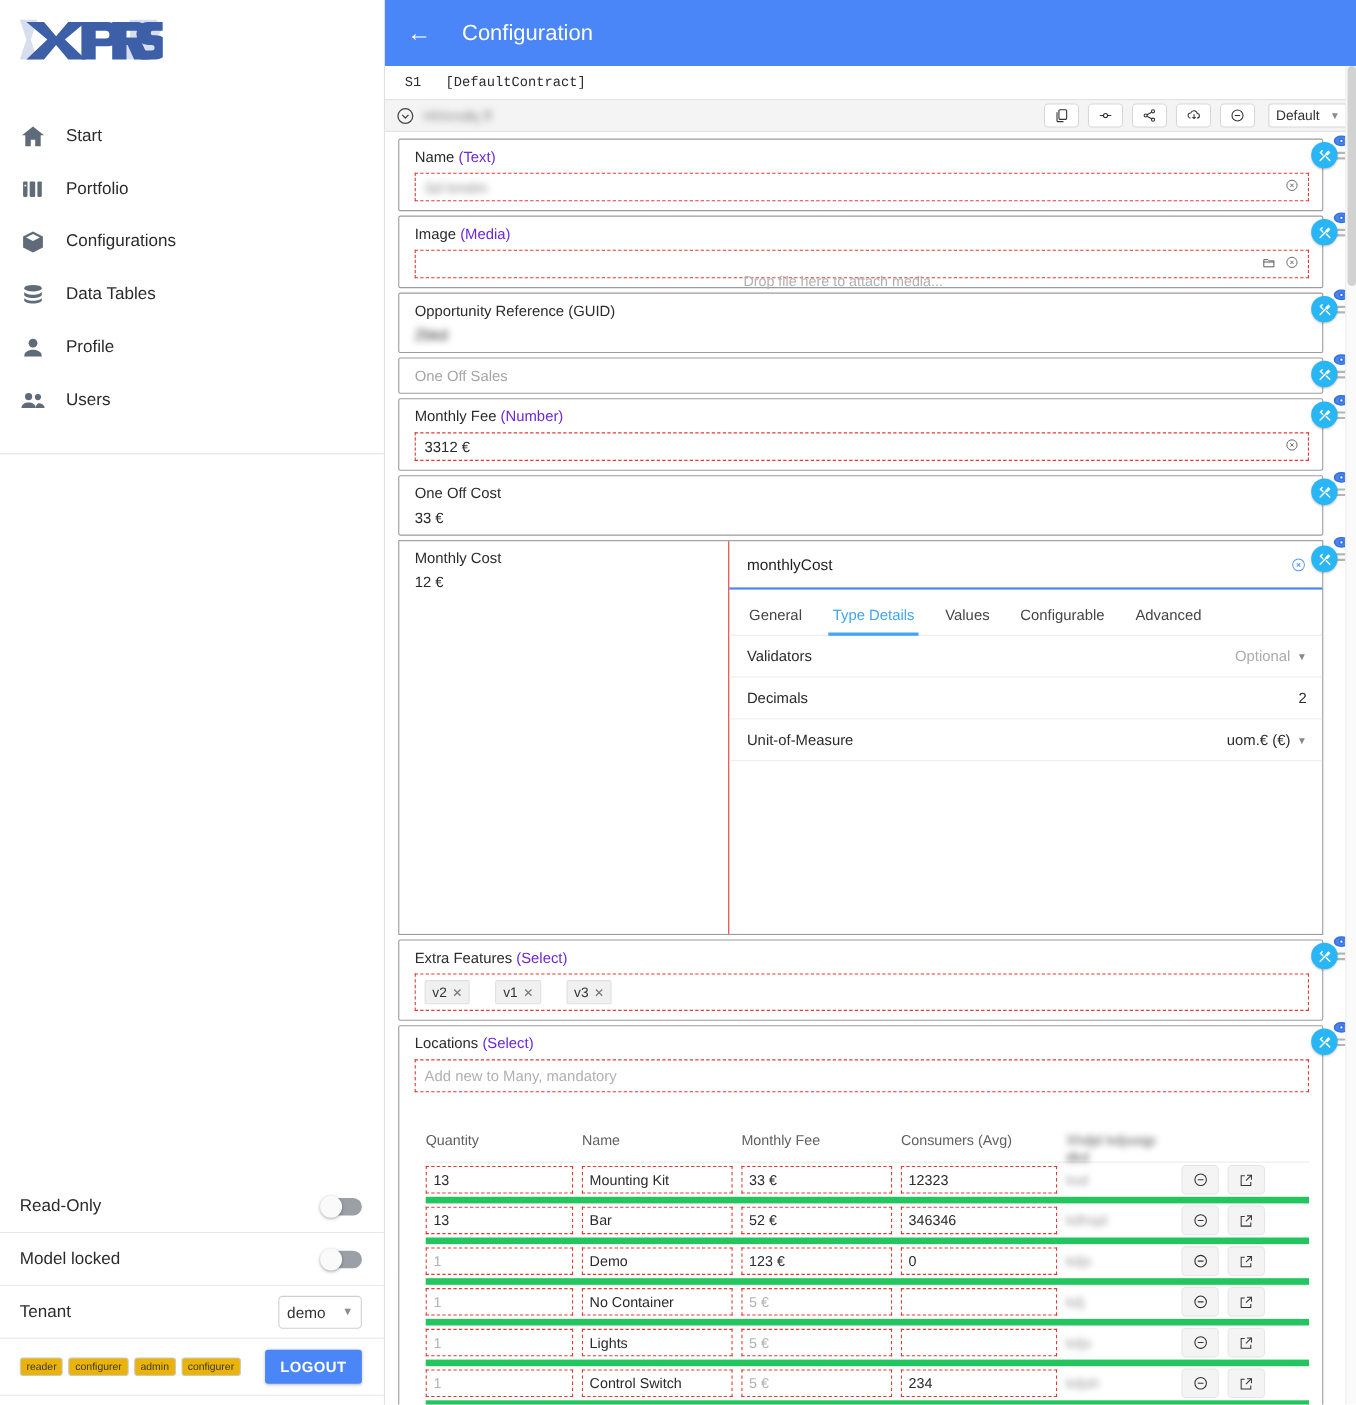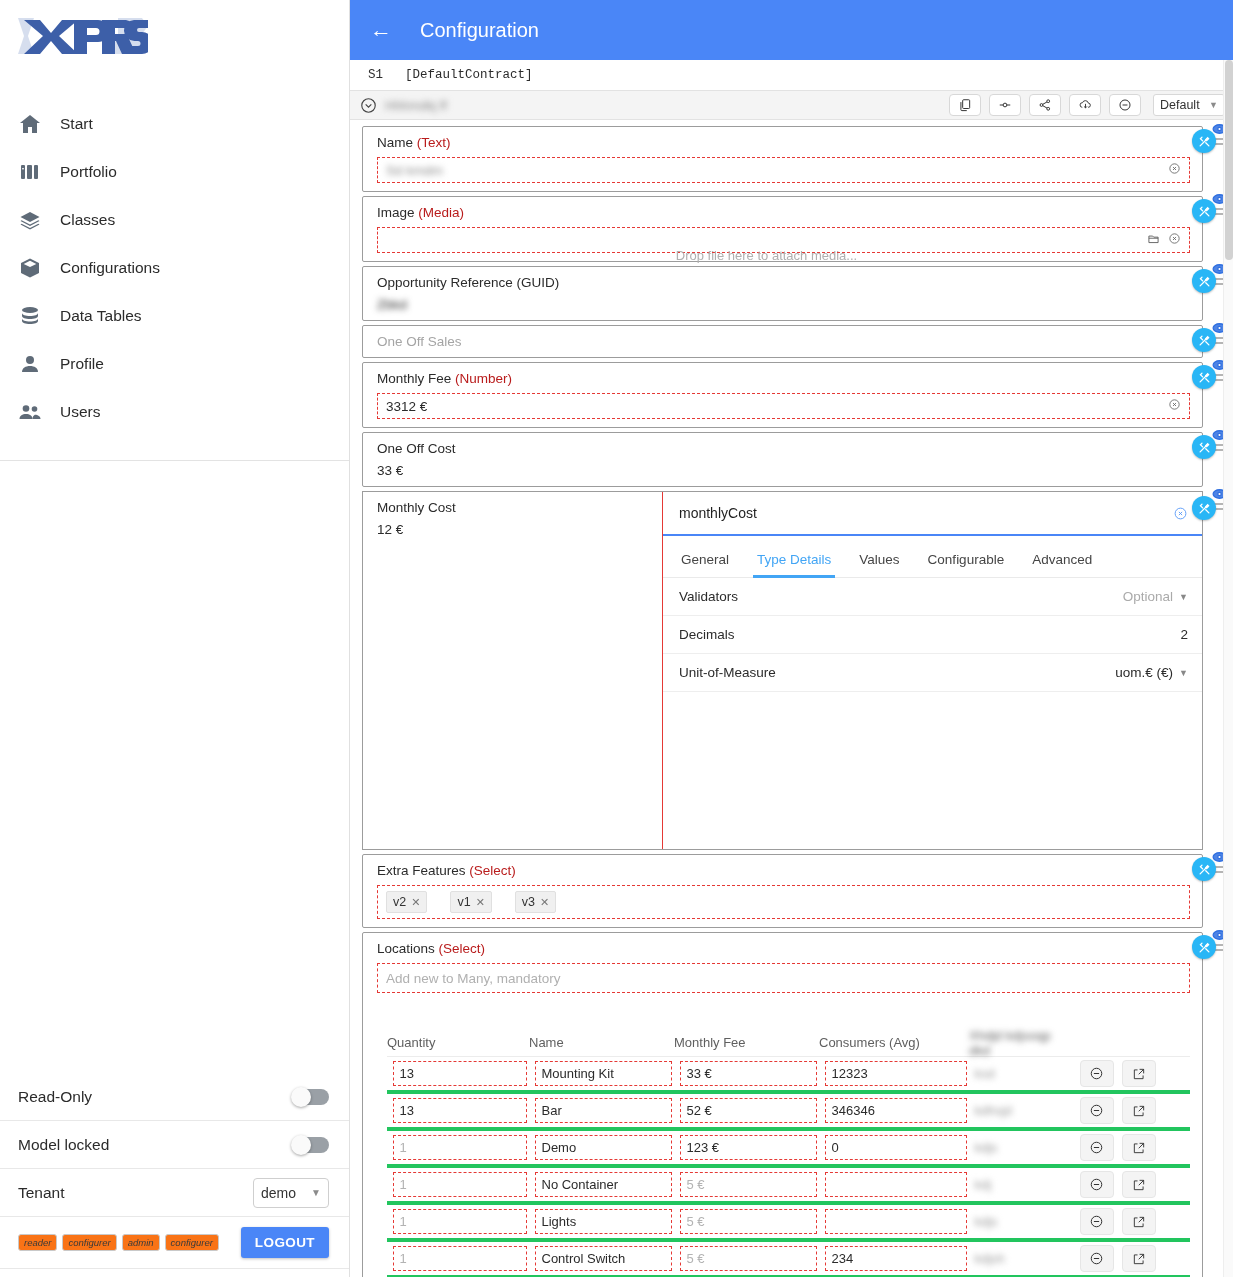--- a/index.html
+++ b/index.html
@@ -53,24 +53,23 @@
     height:30px; min-width:76px; display:flex; align-items:center; justify-content:space-between;
     padding:0 7px; font-size:14px; color:#333; cursor:pointer;
   }
   .tenant-select .chev { color:#8b8b8b; font-size:10px; margin-left:6px;}
   .roles-row {
     display:flex; align-items:center; justify-content:space-between;
     padding:10px 20px 10px 18px; border-bottom:1px solid #e8e8e8;
   }
   .roles { display:flex; gap:5px; }
   .role-chip {
-    border:1px solid #c9c9c9; background:#f97316; border-radius:3px;
+    border:1px solid #c9c9c9; background:#eab308; border-radius:3px;
     font-size:9.5px; padding:2px 5px; color:#3a3a3a;
     font-family:"Liberation Sans", sans-serif;
-    font-style:italic;
   }
   .logout-btn {
     background:#4a86f7; color:#fff; border:none; border-radius:3px;
     font-size:13.5px; font-weight:bold; letter-spacing:.4px;
     padding:8px 14px; cursor:pointer;
     box-shadow:0 1px 3px rgba(0,0,0,.25);
   }
 
   
   .main { width:883px; height:1277px; position:relative; background:#fff; overflow:hidden; }
@@ -111,21 +110,21 @@
   .form-area { padding:6px 0 0 0; position:relative; }
   .field {
     position:relative;
     margin:0 30px 4px 12px;
     border:1px solid #9c9c9c;
     background:#fff;
     border-radius:2px;
   }
   .field-inner { padding:8px 12px 8px 14px; }
   .f-label { font-size:13.5px; color:#2b2b2b; }
-  .f-label .type { color:#b91c1c; }
+  .f-label .type { color:#6d28d9; }
   .f-label.dim { color:#a5a5a5; }
   .f-value { font-size:13.5px; color:#2b2b2b; padding-top:7px; }
   .dashed-input {
     margin-top:7px;
     border:1px dashed #e53935;
     height:26px; display:flex; align-items:center;
     padding:0 8px; font-size:13.5px; color:#2b2b2b;
     position:relative; background:#fff;
   }
   .dashed-input .ph { color:#b0b0b0; }
@@ -180,23 +179,23 @@
   .chips { display:flex; gap:23px; align-items:center; }
   .chip {
     background:#f0f0f0; border:1px solid #e0e0e0; border-radius:2px;
     font-size:12.5px; color:#333; padding:3px 6px;
     display:flex; align-items:center; gap:5px;
   }
   .chip .x { color:#777; font-size:11px; cursor:pointer; }
 
   
   .loc-table { margin:6px 0 0 10px; }
-  .lt-head { display:flex; align-items:center; height:28px; border-bottom:1px solid #ececec;margin-top:36px; }
+  .lt-head { display:flex; align-items:flex-start; height:28px; border-bottom:1px solid #ececec;margin-top:36px; }
   .lt-head div { font-size:13px; color:#5f5f5f; }
-  .lt-row { display:flex; align-items:center; height:37px; border-bottom:4px solid #22c55e;justify-content:center; }
+  .lt-row { display:flex; align-items:center; height:37px; border-bottom:6px solid #22c55e; }
   .c-qty { width:142px; }
   .c-name { width:145px; }
   .c-fee  { width:145px; }
   .c-cons { width:150px; }
   .c-extra{ width:105px; }
   .c-btns { width:105px; display:flex; gap:8px; justify-content:flex-start; }
   .cell-in {
     border:1px dashed #e53935; height:25px; margin-right:8px;
     display:flex; align-items:center; padding:0 6px;
     font-size:13px; color:#2b2b2b; background:#fff;
@@ -257,30 +256,20 @@
               <rect x="4.2" y="8" width="1.6" height="1.4" fill="#fff"></rect>
               <rect x="9" y="5" width="5" height="14" rx="1"></rect>
               <rect x="16" y="5" width="4" height="14" rx="1"></rect>
             </svg>
         </span>
         <span class="nav-label">Portfolio</span>
       </div>
       <div class="nav-item">
         <span class="nav-ico">
           <svg width="24" height="24" viewBox="0 0 24 24" fill="#5f6b78">
-              <path d="M12 4 2.5 9 12 14l9.5-5z"></path>
-              <path d="M3.6 12.3 2.5 13 12 18l9.5-5-1.1-.7L12 16.4z"></path>
-              <path d="M3.6 15.8 2.5 16.5 12 21.5l9.5-5-1.1-.7L12 19.9z"></path>
-            </svg>
-        </span>
-        <span class="nav-label">Classes</span>
-      </div>
-      <div class="nav-item">
-        <span class="nav-ico">
-          <svg width="24" height="24" viewBox="0 0 24 24" fill="#5f6b78">
               <path d="M12 2.5 3 7v10l9 4.5 9-4.5V7zm0 2.3 6.3 3.1L12 11 5.7 7.9z"></path>
               <path d="M4.6 9.2 11 12.4v6.9l-6.4-3.2zM19.4 9.2 13 12.4v6.9l6.4-3.2z"></path>
             </svg>
         </span>
         <span class="nav-label">Configurations</span>
       </div>
       <div class="nav-item">
         <span class="nav-ico">
           <svg width="24" height="24" viewBox="0 0 24 24" fill="#5f6b78">
               <ellipse cx="12" cy="6" rx="8" ry="3"></ellipse>

